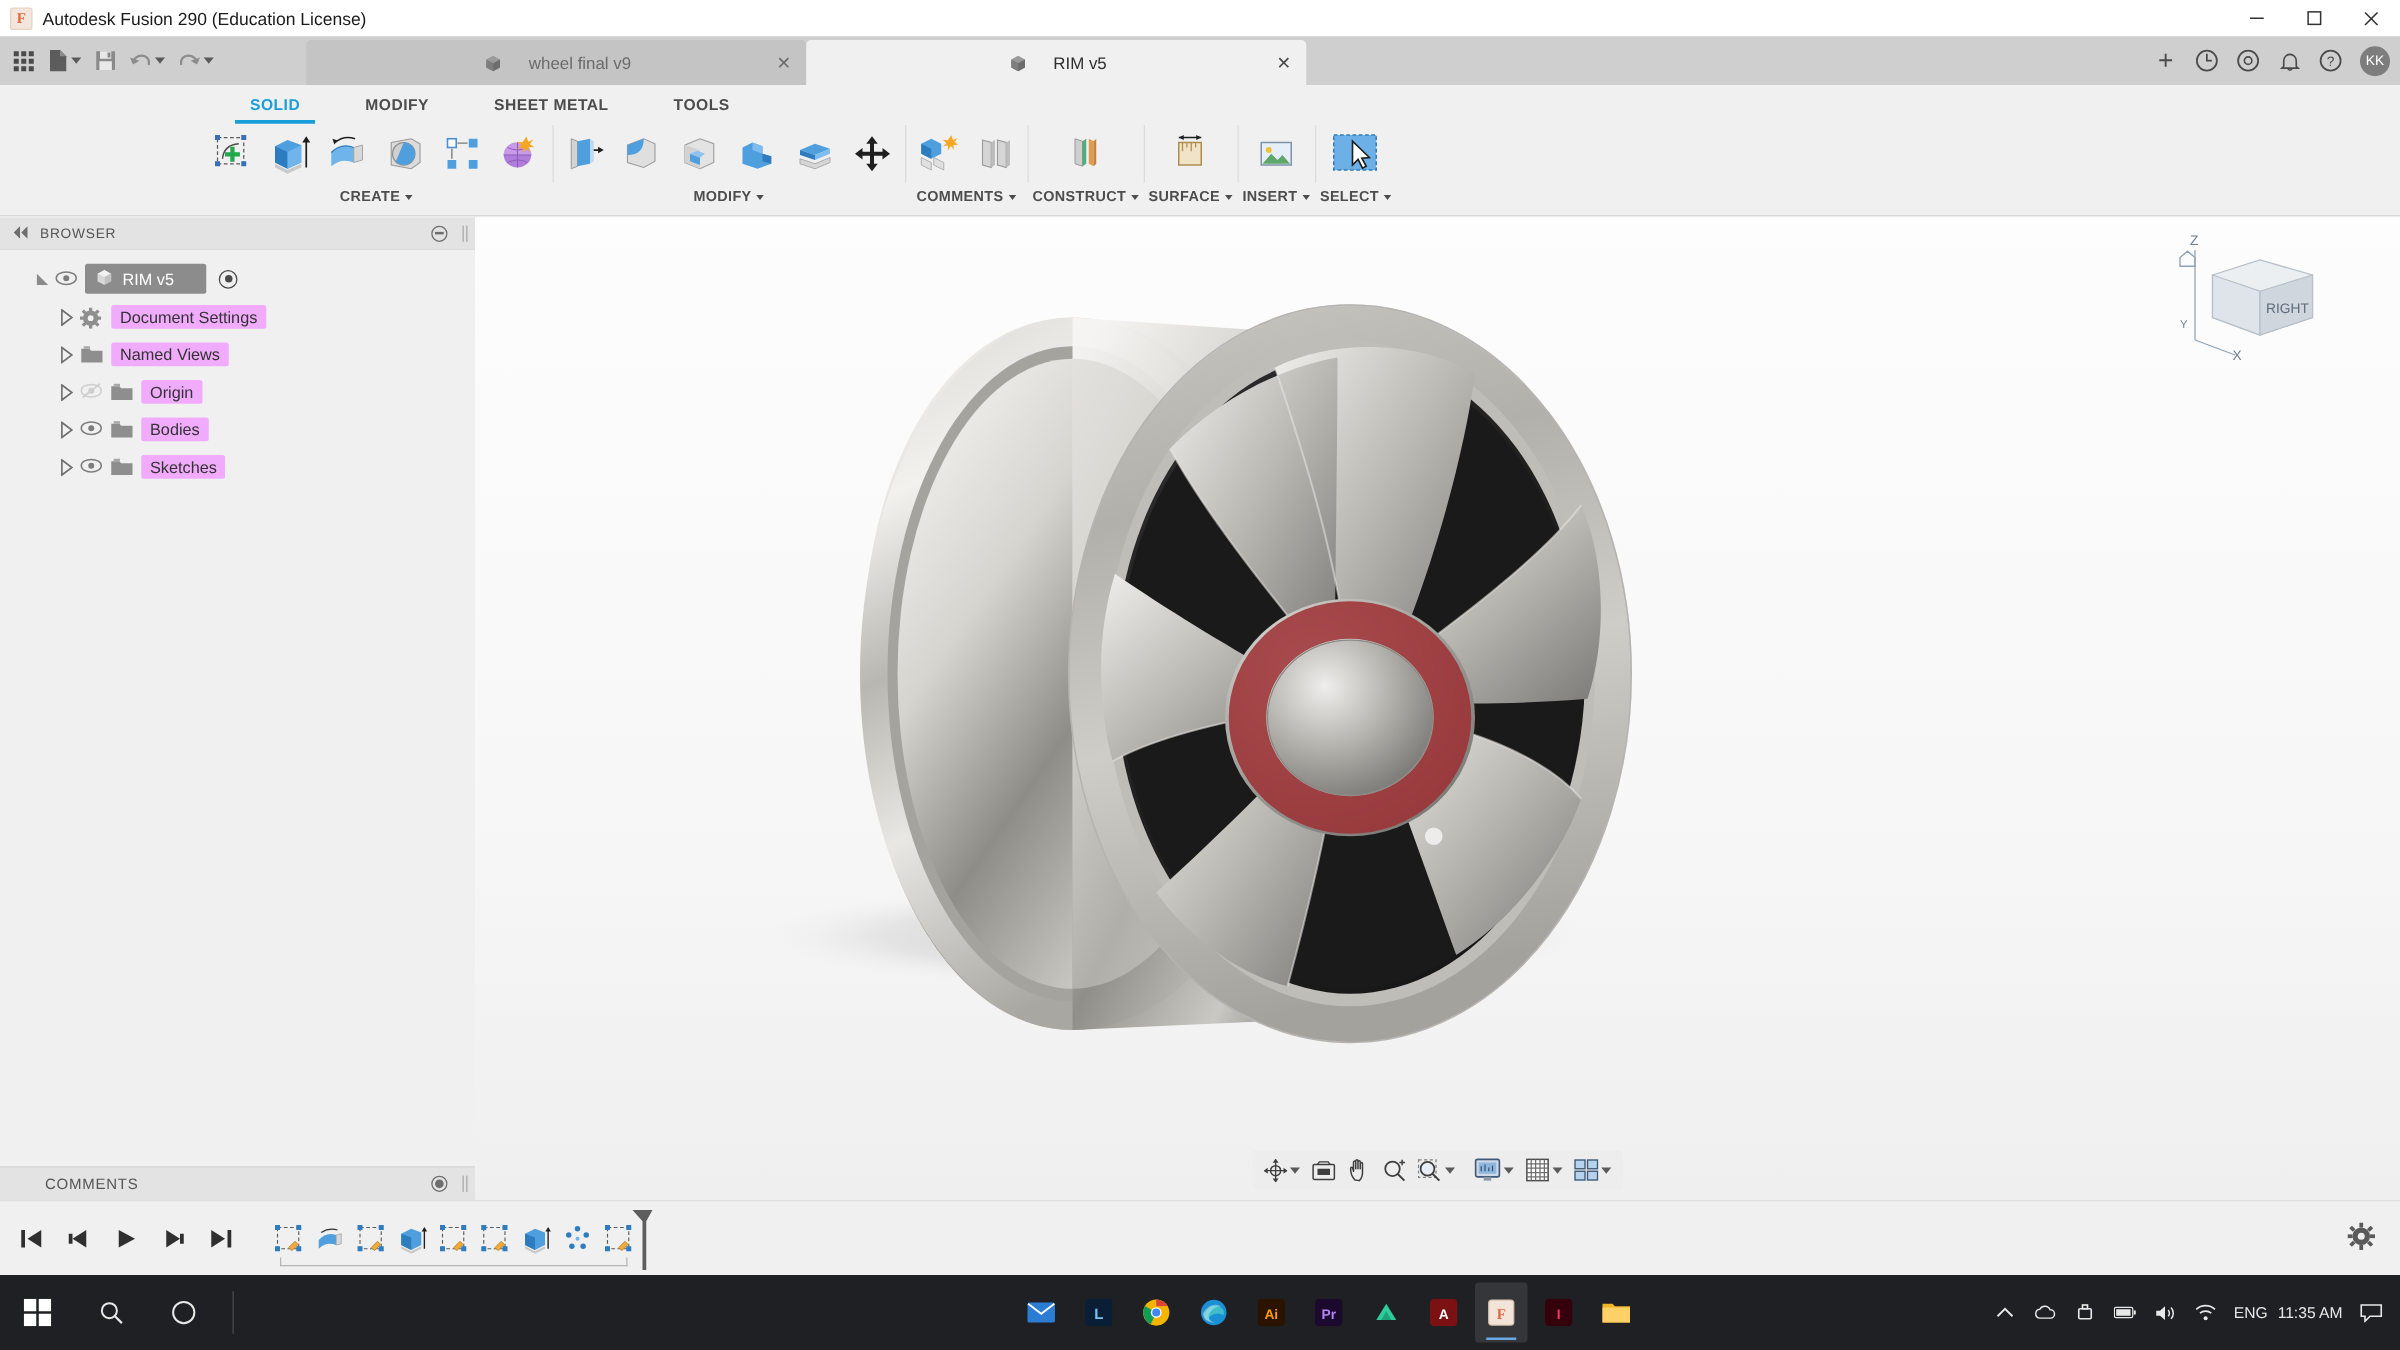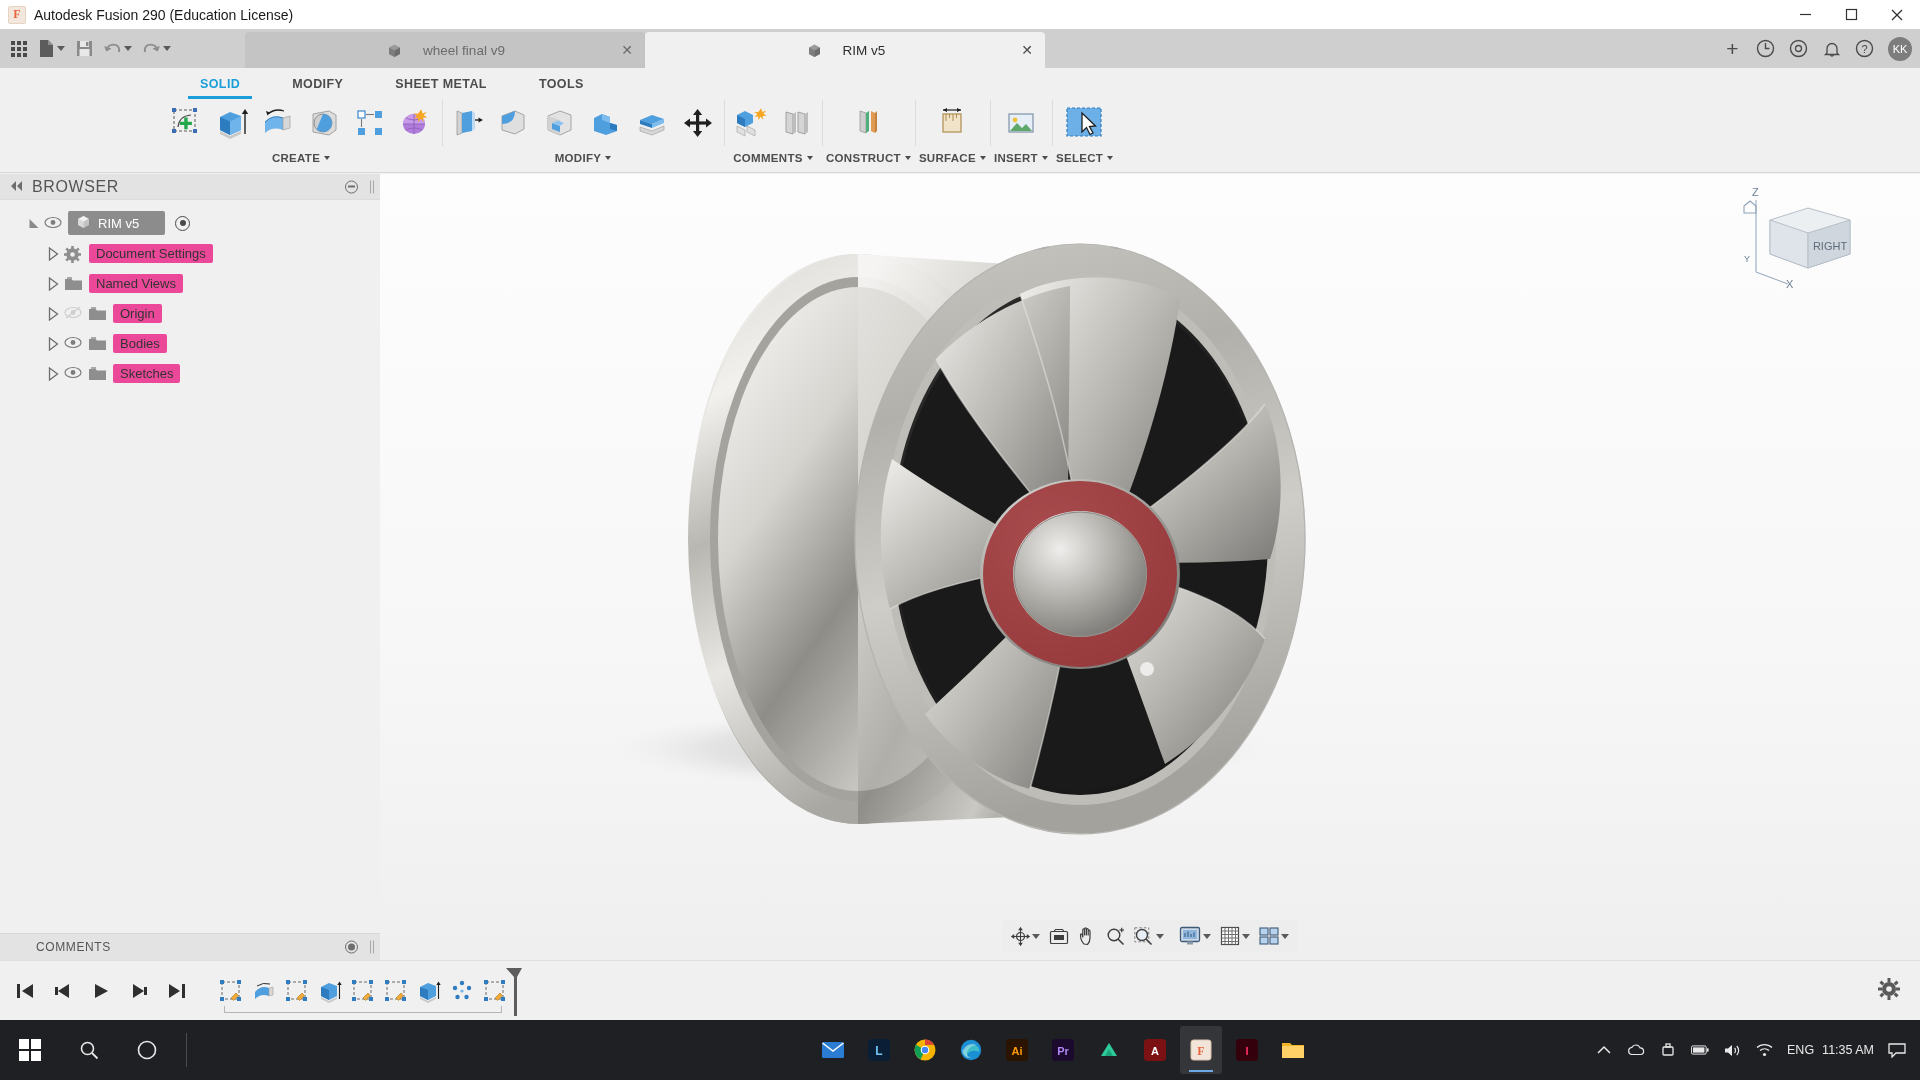--- a/index.html
+++ b/index.html
@@ -106,38 +106,38 @@
 
   
   .browser {
     position:absolute; left:0; top:174px; width:380px; height:786px;
     background:#f0f0f0;
   }
   .browser-head {
     height:26px; background:#e3e3e3; display:flex; align-items:center; gap:8px;
     padding-left:10px; border-bottom:1px solid #dcdcdc; position:relative;
   }
-  .browser-head .bh-title { font-size:16px; color:#555; letter-spacing:0.6px; }
+  .browser-head .bh-title { font-size:11px; color:#555; letter-spacing:0.6px; }
   .bh-dot {
     position:absolute; right:22px; top:50%; transform:translateY(-50%);
     width:13px; height:13px; border:1.6px solid #6e6e6e; border-radius:50%;
     display:flex; align-items:center; justify-content:center;
   }
   .bh-dot::after { content:""; width:7px; height:1.6px; background:#6e6e6e; }
   .bh-grip { position:absolute; right:6px; top:50%; transform:translateY(-50%); width:4px; height:13px;
     border-left:1px solid #a8a8a8; border-right:1px solid #a8a8a8; }
   .tree { padding-top:8px; }
   .trow { display:flex; align-items:center; height:30px; padding-left:20px; gap:6px; font-size:13px; color:#333; }
   .tri-outline {
     width:10px; height:13px; position:relative;
   }
   .tri-outline svg { display:block; }
   .eye { width:18px; height:14px; }
   .folder { width:19px; height:15px; }
-  .tlabel { padding:2px 7px; border-radius:2px; background:#ec4899; }
+  .tlabel { padding:2px 7px; border-radius:2px; background:#f0abfc; }
   .trow.root { padding-left:28px; }
   .trow.root .tlabel { background:#8c8c8c; color:#fff; padding:3px 26px 3px 8px; position:relative; display:flex; align-items:center; gap:7px; }
   .radio-dot {
     width:15px; height:15px; border:1.6px solid #4a4a4a; border-radius:50%;
     display:flex; align-items:center; justify-content:center; margin-left:4px;
   }
   .radio-dot::after { content:""; width:6px; height:6px; border-radius:50%; background:#4a4a4a; }
   .trow.level2 { padding-left:48px; }
 
   .comments {

